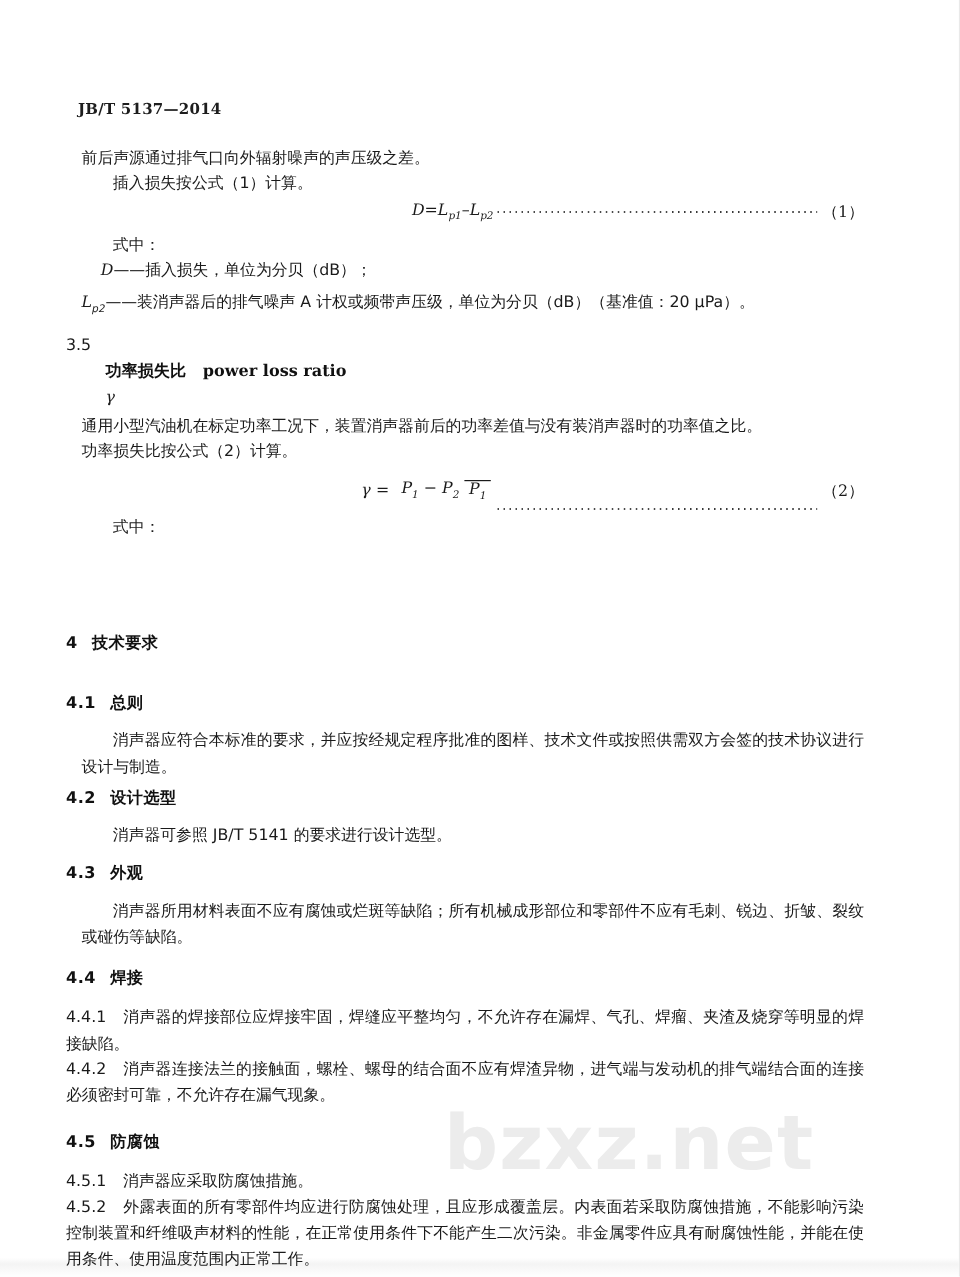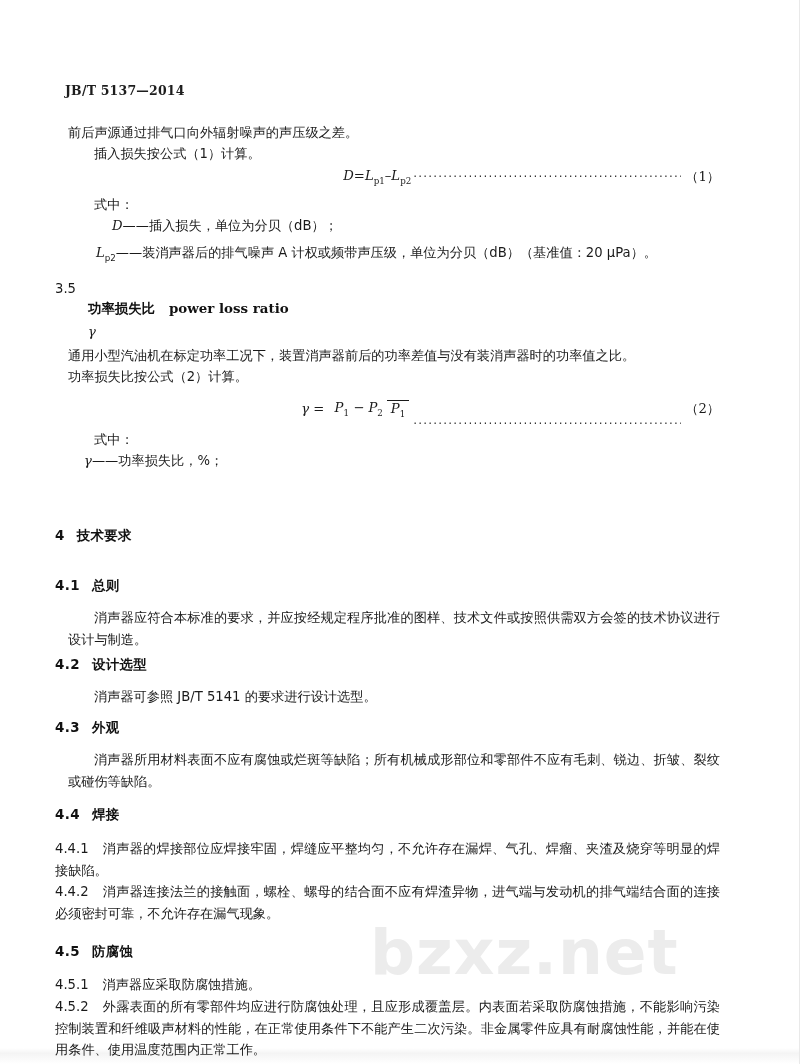--- a/index.html
+++ b/index.html
@@ -105,21 +105,21 @@
     font-size: 13.2px;
     line-height: 21.5px;
     color: #1a1a1a;
   }
   .deflist .row { white-space: nowrap; }
   .deflist .row.ind { padding-left: 16px; }
   var, .mathvar {
     font-family: "DejaVu Serif", "Liberation Serif", serif;
     font-style: italic;
   }
-  sub { font-size: 0.66em; }
+  sub { font-size: 0.66em; font-style: italic; }
   
   .equation {
     position: absolute;
     left: 68px;
     width: 652px;
     font-size: 13.2px;
     color: #1a1a1a;
   }
   .eq-row {
     display: flex;
@@ -175,21 +175,21 @@
         <span class="eq-body">
           <var>D</var><span>=</span><var>L</var><sub>p1</sub><span>–</span><var>L</var><sub>p2</sub>
         </span>
         <span class="leader" style="width:268px;">·······························································································</span>
         <span class="eq-num">（1）</span>
       </div>
     </div>
 
     <div class="body-block indent" style="top:194px;">式中：</div>
 
-    <div class="deflist" style="top:215px;margin-left:28px;">
+    <div class="deflist" style="top:215px;">
       <div class="row ind"><var>D</var><sub></sub><span>——插入损失，单位为分贝（dB）；</span></div>
       <div class="row"><var>L</var><sub>p2</sub><span>——装消声器后的排气噪声 A 计权或频带声压级，单位为分贝（dB）（基准值：20 µPa）。</span></div>
     </div>
 
     <div class="clause-num" style="top:278px;">3.5</div>
     <div class="term-line" style="top:300px;">
       <span>功率损失比</span><span class="en">power loss ratio</span>
     </div>
     <div class="sym-line" style="top:324px;">γ</div>
     <div class="body-block" style="top:345px;">通用小型汽油机在标定功率工况下，装置消声器前后的功率差值与没有装消声器时的功率值之比。</div>
@@ -206,21 +206,20 @@
           </span>
         </span>
         <span class="leader" style="width:268px;">·······························································································</span>
         <span class="eq-num">（2）</span>
       </div>
     </div>
 
     <div class="body-block indent" style="top:429px;">式中：</div>
 
     <div class="deflist" style="top:450px;">
-      <div class="row ind"><var>γ</var><sub></sub><span>——功率损失比，%；</span></div>
     </div>
 
     <div class="heading" style="top:527px;">
       <span class="num">4</span><span>技术要求</span>
     </div>
 
     <div class="heading" style="top:577px;">
       <span class="num">4.1</span><span>总则</span>
     </div>
     <div class="body-block indent" style="top:607px;">消声器应符合本标准的要求，并应按经规定程序批准的图样、技术文件或按照供需双方会签的技术协议进行设计与制造。</div>

